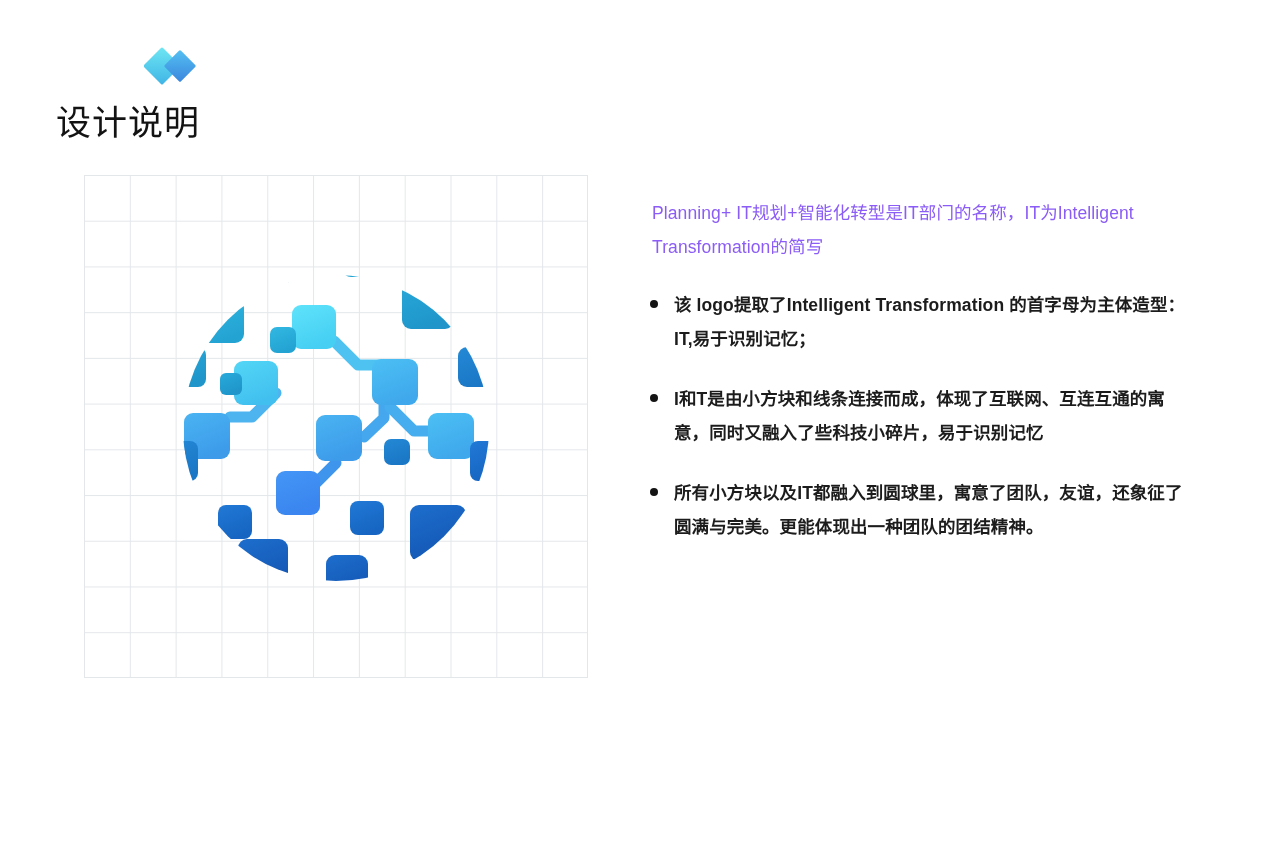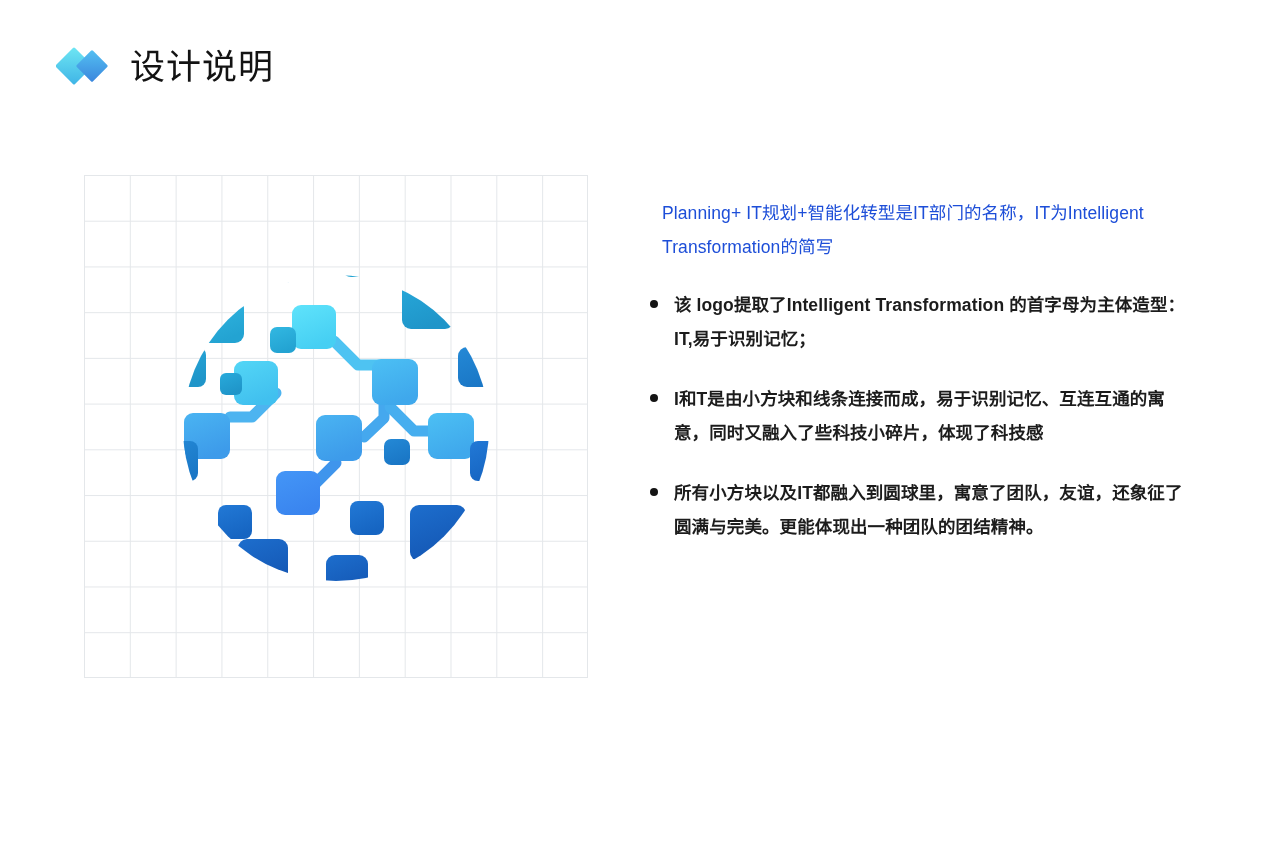--- a/index.html
+++ b/index.html
@@ -17,22 +17,23 @@
     color: #1a1a1a;
     -webkit-font-smoothing: antialiased;
   }
 
   
   .page-header {
     position: absolute;
     left: 56px;
     top: 45px;
     display: flex;
-    align-items: center;
+    align-items: flex-end;
     gap: 18px;
+    flex-direction: column;
   }
   .header-mark {
     width: 56px;
     height: 42px;
     display: block;
     flex: 0 0 auto;
   }
   .page-title {
     font-size: 35px;
     line-height: 1;
@@ -74,22 +75,22 @@
   
   .description {
     position: absolute;
     left: 650px;
     top: 196px;
     width: 545px;
   }
   .intro-para {
     font-size: 17.5px;
     line-height: 34px;
-    color: #1d4ed8;
-    margin: 0 0 24px 12px;
+    color: #8b5cf6;
+    margin: 0 0 24px 2px;
     letter-spacing: 0.1px;
   }
   .bullet-list {
     list-style: none;
     margin: 0;
     padding: 0;
     font-weight: bold;
   }
   .bullet-item {
     position: relative;
@@ -240,20 +241,20 @@
 <div class="description">
   <p class="intro-para">Planning+ IT规划+智能化转型是IT部门的名称，IT为Intelligent Transformation的简写</p>
 
   <ul class="bullet-list">
     <li class="bullet-item">
       <span class="bullet-dot"></span>
       <span>该 logo提取了Intelligent Transformation 的首字母为主体造型：IT,易于识别记忆；</span>
     </li>
     <li class="bullet-item">
       <span class="bullet-dot"></span>
-      <span>I和T是由小方块和线条连接而成，易于识别记忆、互连互通的寓意，同时又融入了些科技小碎片，体现了科技感</span>
+      <span>I和T是由小方块和线条连接而成，体现了互联网、互连互通的寓意，同时又融入了些科技小碎片，易于识别记忆</span>
     </li>
     <li class="bullet-item">
       <span class="bullet-dot"></span>
       <span>所有小方块以及IT都融入到圆球里，寓意了团队，友谊，还象征了圆满与完美。更能体现出一种团队的团结精神。</span>
     </li>
   </ul>
 </div>
 
 </body></html>

